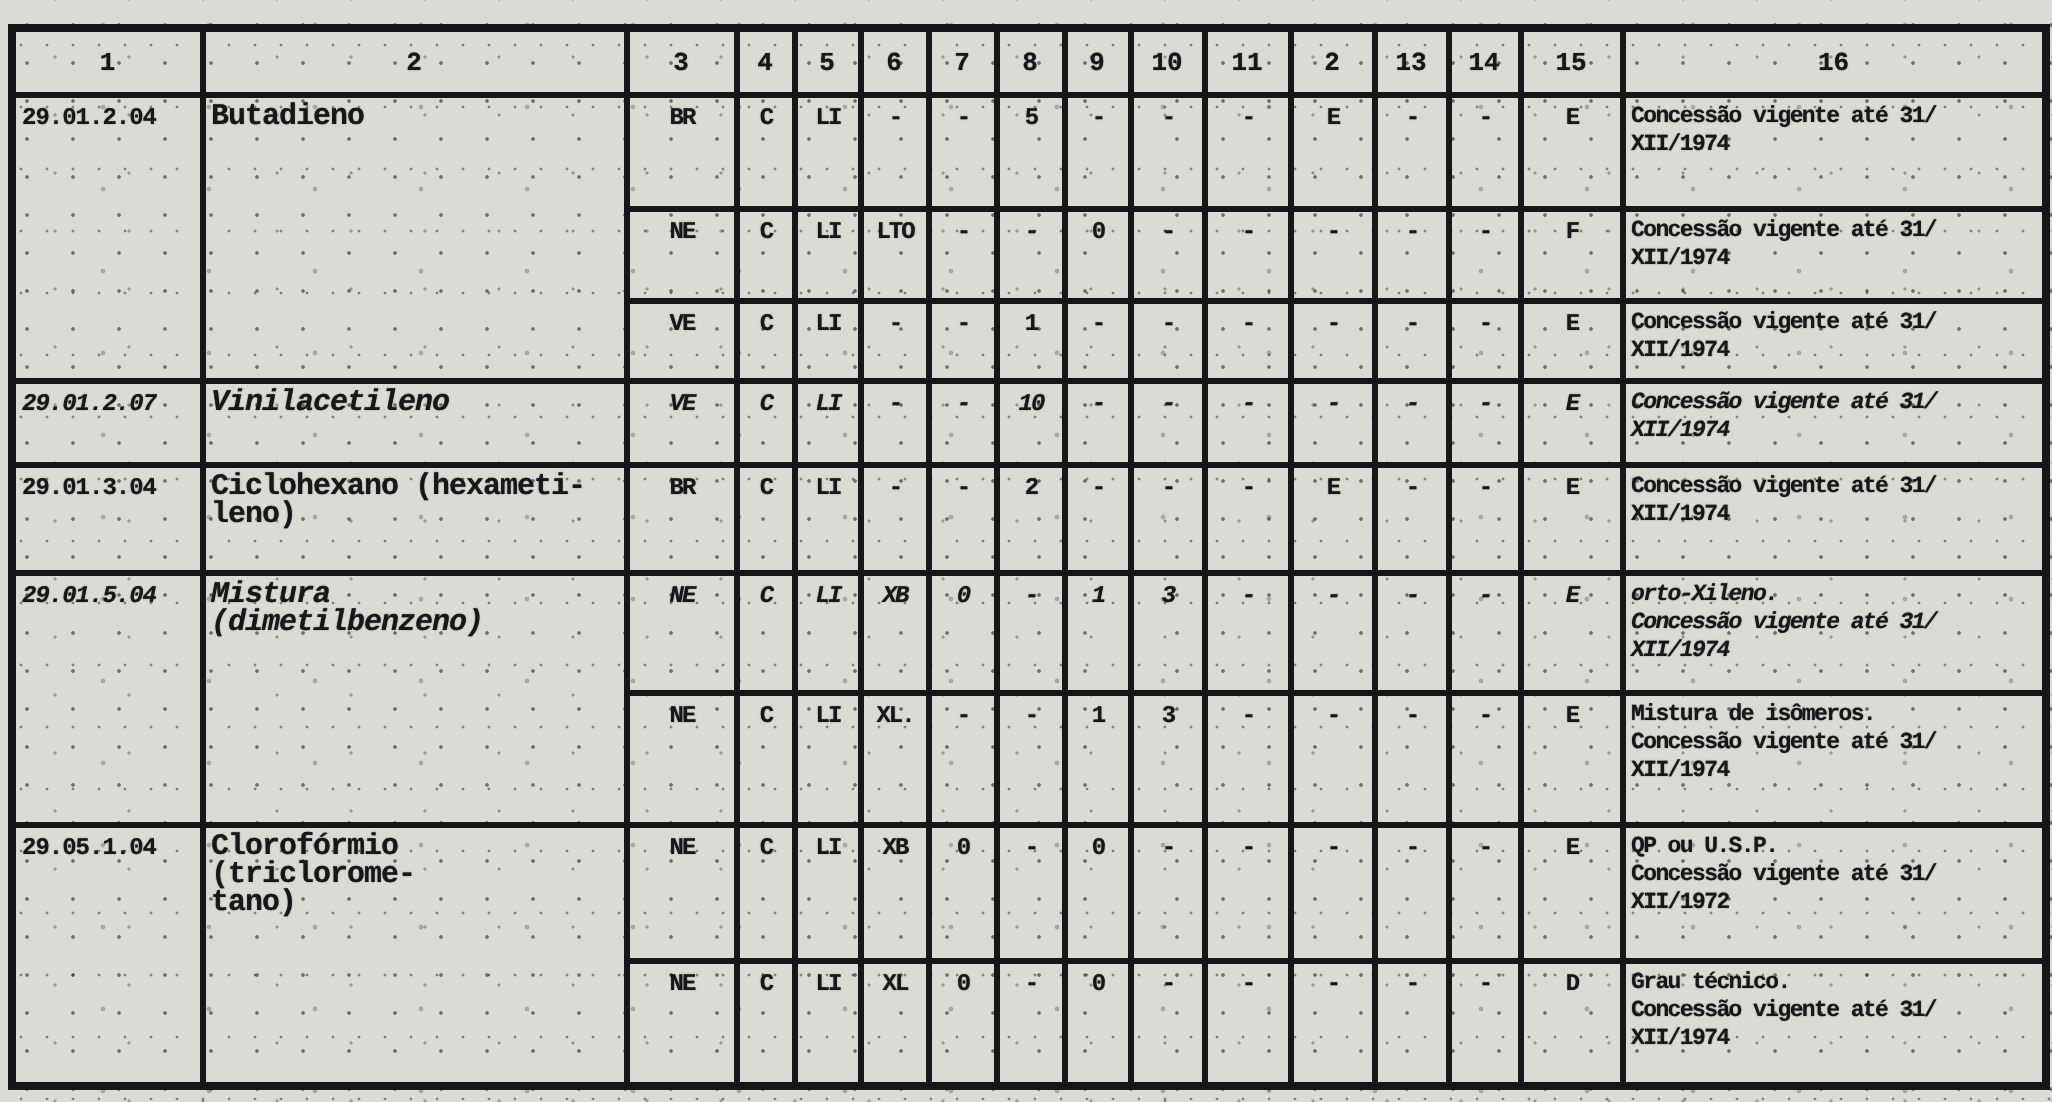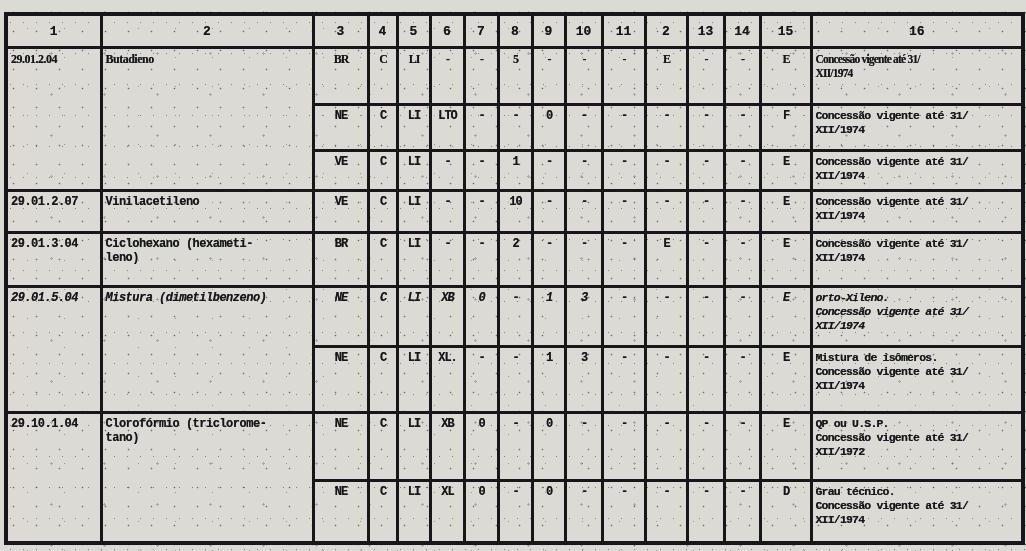--- a/index.html
+++ b/index.html
@@ -37,25 +37,25 @@
     overflow:hidden;
   }
   .doc th{
     height:26px;
     text-align:center;
     vertical-align:middle;
     font-size:13px;
     padding:2px;
   }
   td.code{font-size:12px;letter-spacing:-0.5px;white-space:nowrap;}
-  td.name{font-size:12px;letter-spacing:-0.5px;white-space:pre-line;line-height:14px;}
+  td.name{font-size:15px;letter-spacing:-0.5px;white-space:pre-line;line-height:14px;}
   td.val{text-align:center;font-size:12px;letter-spacing:-1px;}
   td.rem{font-size:11.5px;letter-spacing:-0.8px;white-space:pre-line;line-height:14px;}
-  tr.hr1{height:57px;font-family:Liberation Serif, serif;} tr.hr2{height:46px;} tr.hr3{height:40px;}
-  tr.hr4{height:42px;} tr.hr5{height:54px;} tr.hr6{height:60px;font-style:italic;}
+  tr.hr1{height:57px;} tr.hr2{height:46px;} tr.hr3{height:40px;}
+  tr.hr4{height:42px;font-style:italic;} tr.hr5{height:54px;} tr.hr6{height:60px;font-style:italic;}
   tr.hr7{height:66px;} tr.hr8{height:68px;} tr.hr9{height:62px;}
 </style>
 </head>
 <body>
 
 <table class="doc">
   <colgroup>
     <col style="width:95px">
       <col style="width:212px">
       <col style="width:55px">
@@ -223,21 +223,21 @@
       <td class="val">-</td>
       <td class="val">-</td>
       <td class="val">-</td>
       <td class="val">E</td>
       <td class="rem">Mistura de isômeros.
 Concessão vigente até 31/
 XII/1974</td>
     </tr>
 
     <tr class="hr8">
-      <td class="code" rowspan="2">29.10.1.04</td>
+      <td class="code" rowspan="2">29.05.1.04</td>
       <td class="name" rowspan="2">Clorofórmio (triclorome-
 tano)</td>
       <td class="val">NE</td>
       <td class="val">C</td>
       <td class="val">LI</td>
       <td class="val">XB</td>
       <td class="val">0</td>
       <td class="val">-</td>
       <td class="val">0</td>
       <td class="val">-</td>

